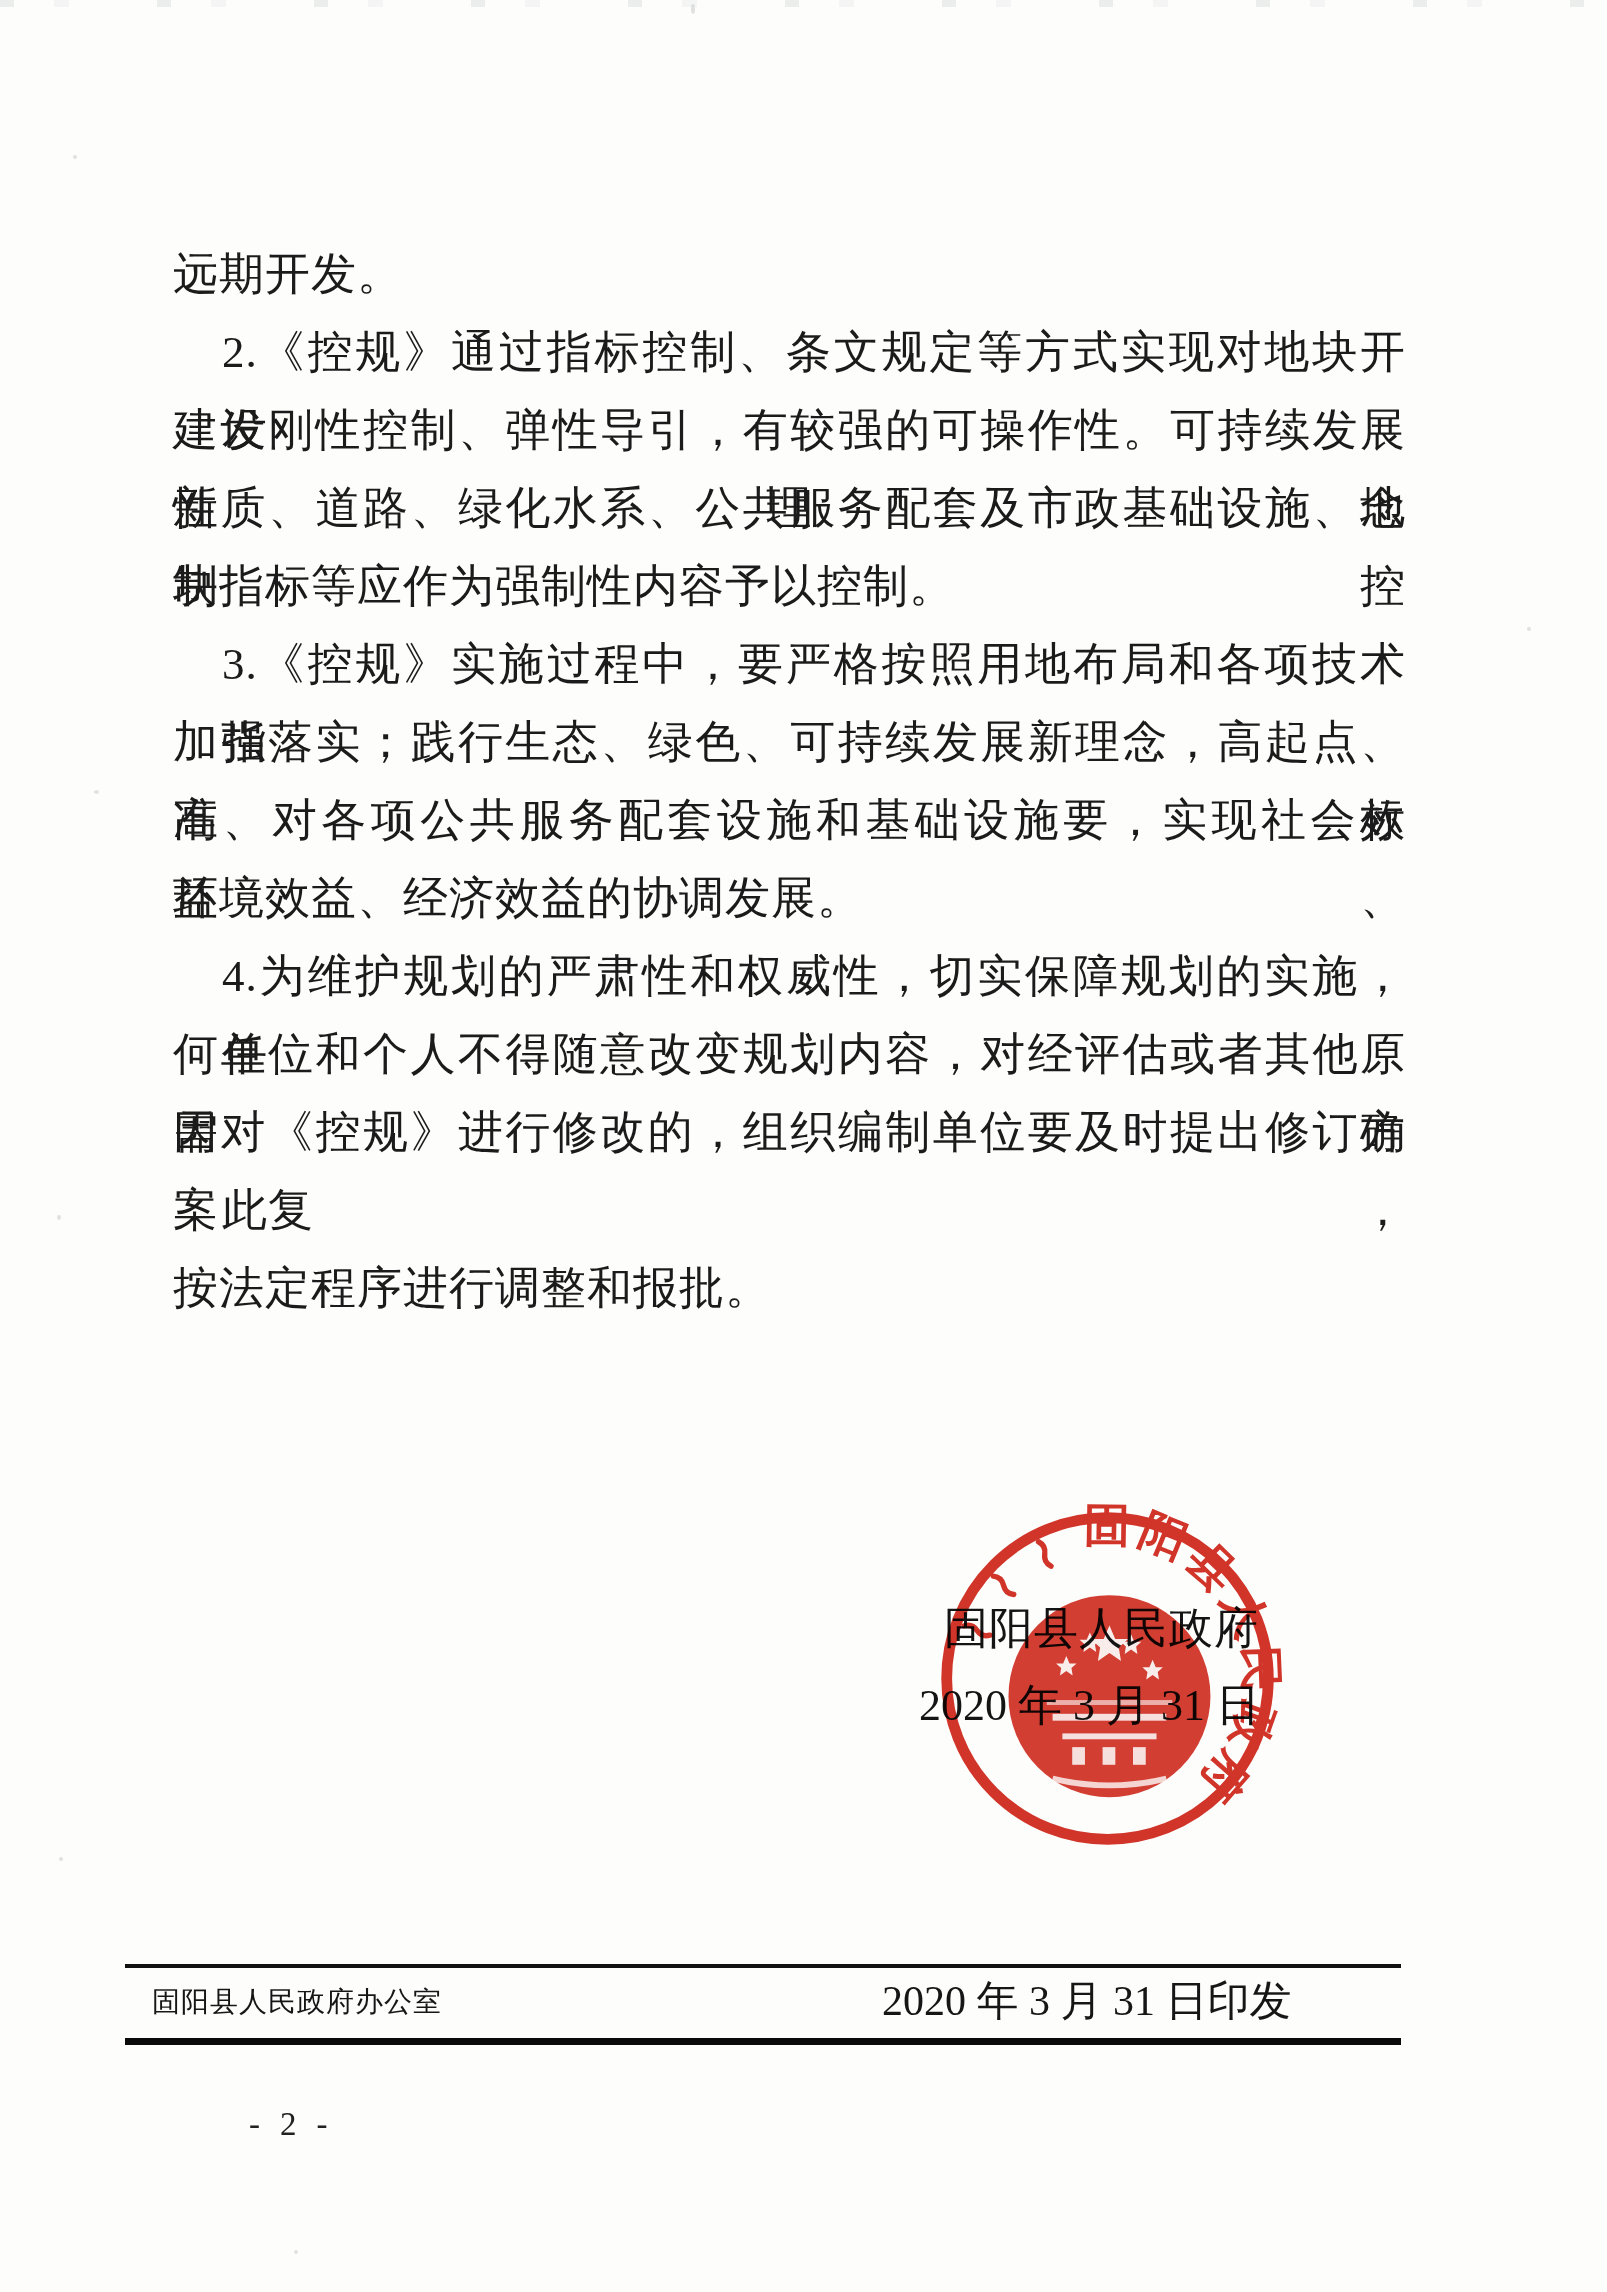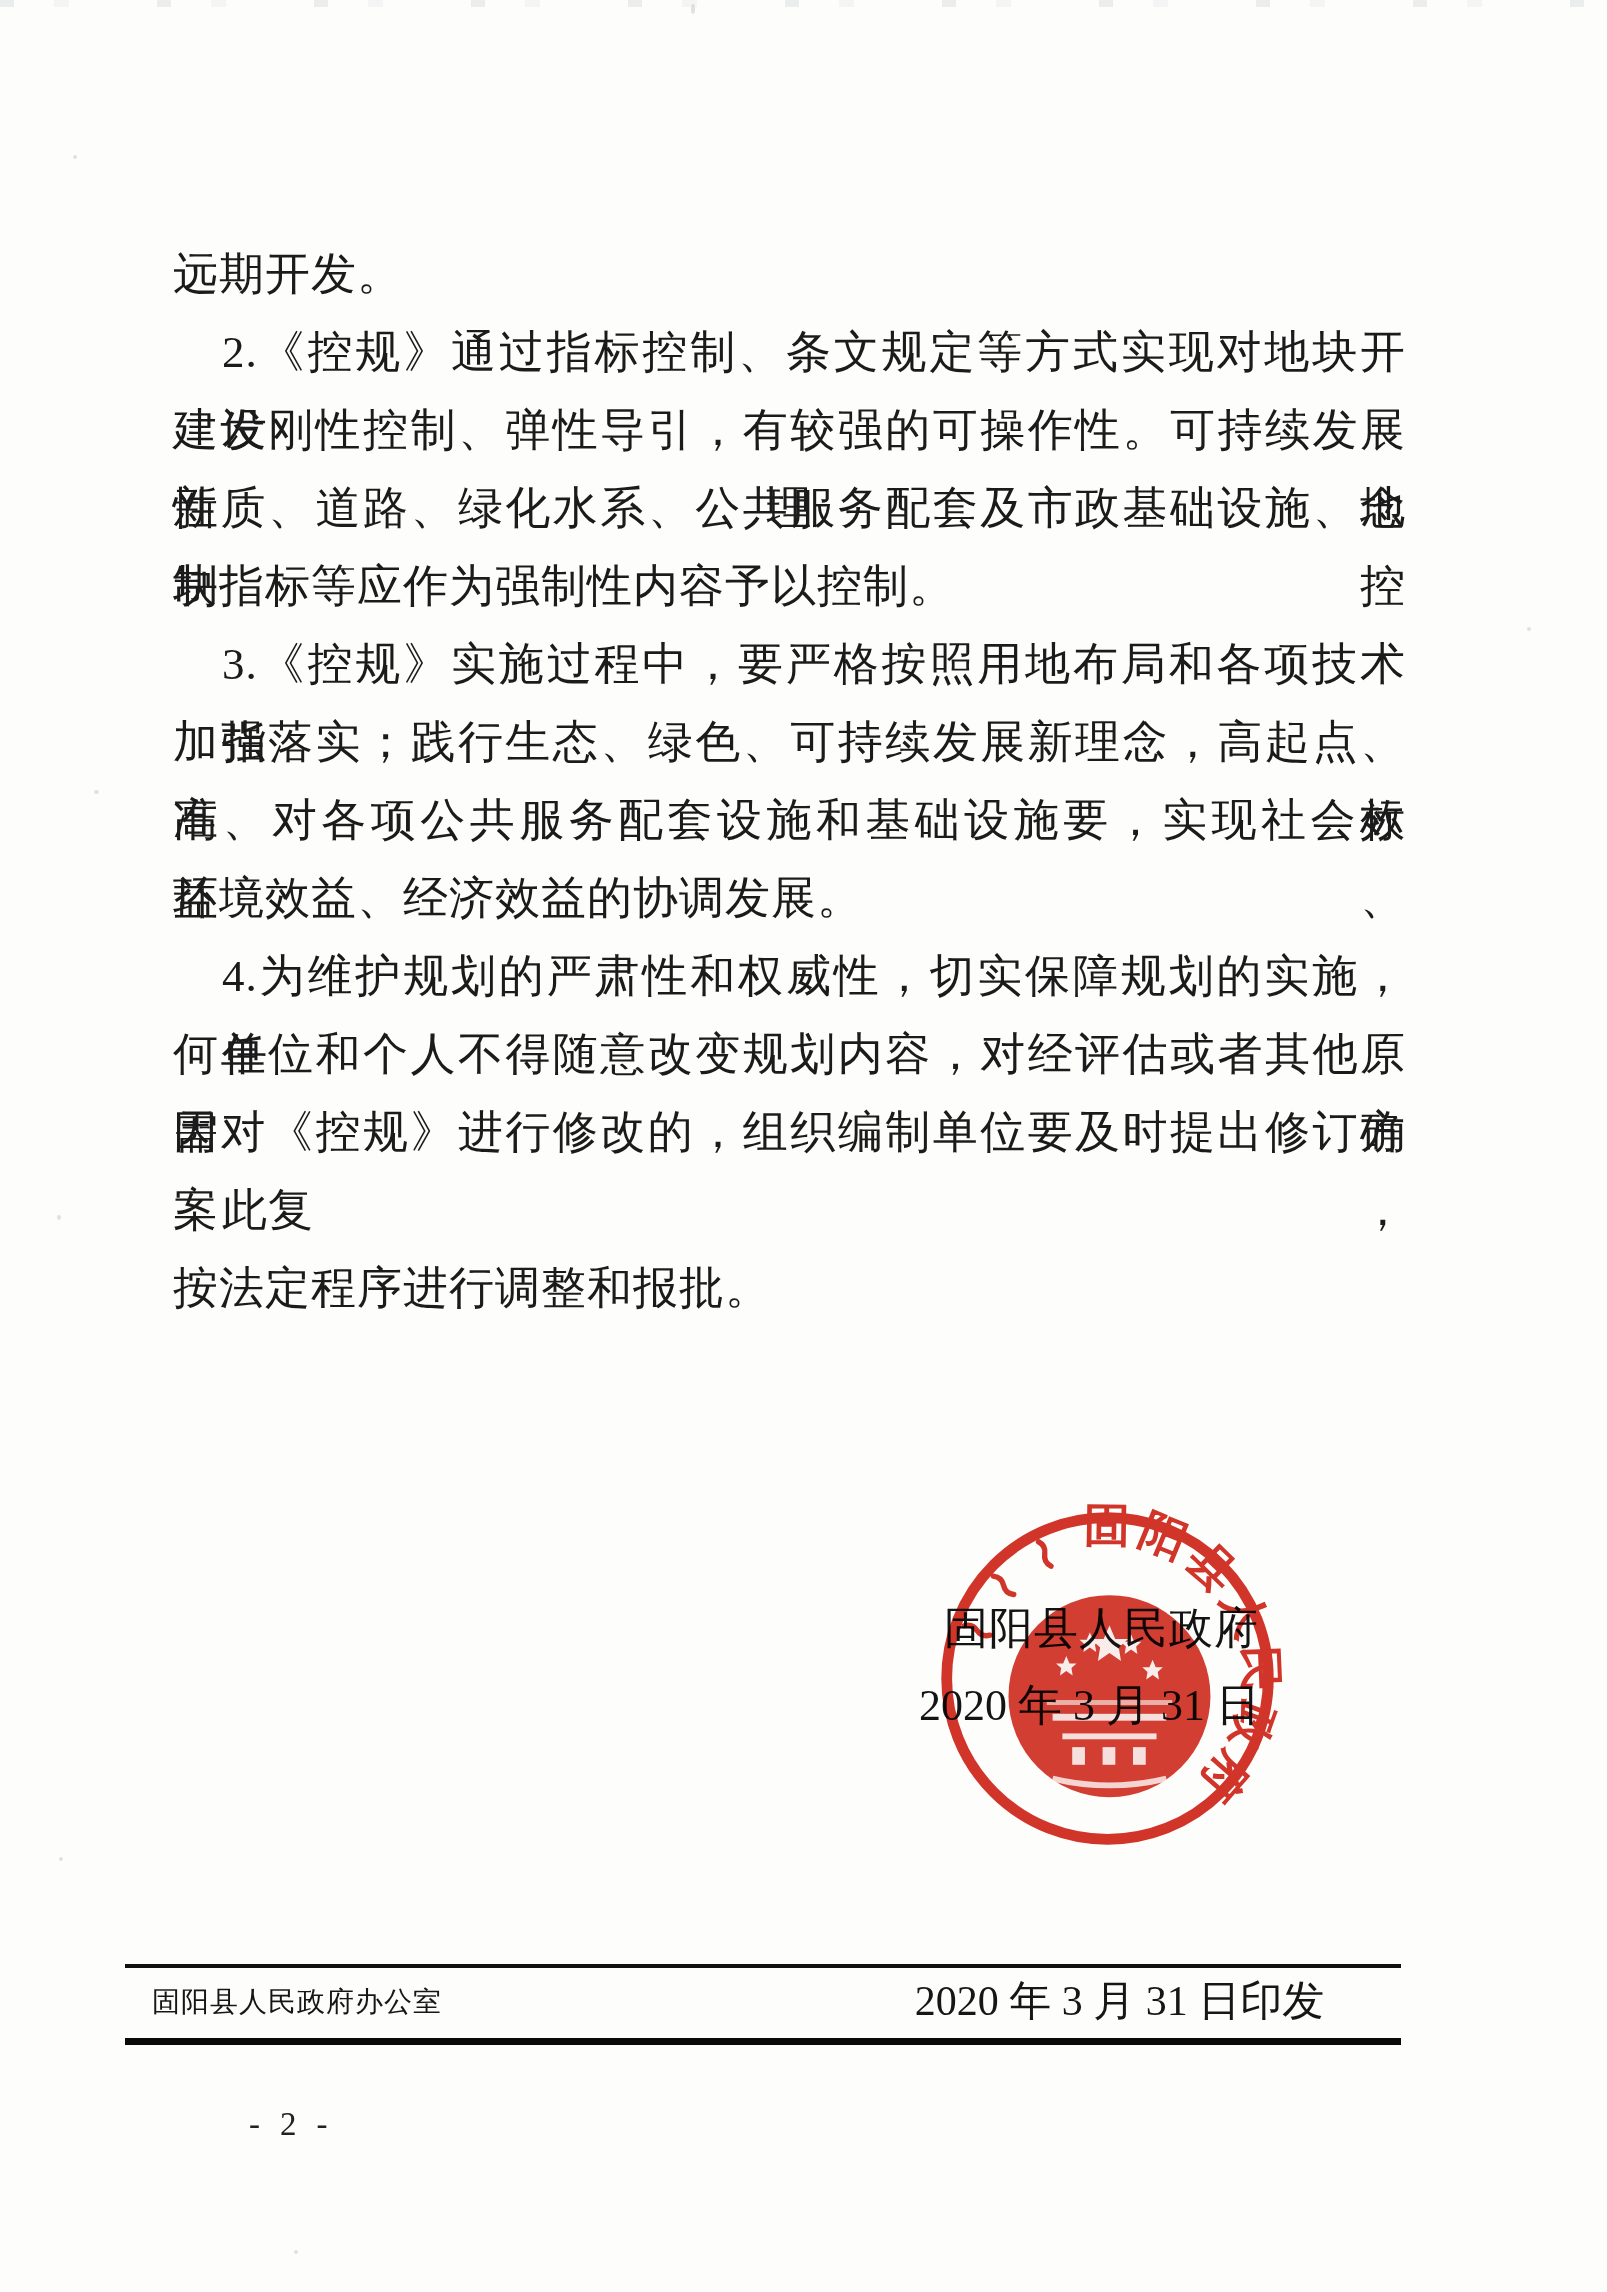--- a/index.html
+++ b/index.html
@@ -57,21 +57,21 @@
   .stamp-arc        { font-family:"Liberation Serif","DejaVu Serif",serif; font-weight:bold; font-size:47px; letter-spacing:6px; }
 
   .footer-rule-top    { position:absolute; left:125px; top:1964px; width:1276px; height:3.9px; background:#111; }
   .footer-rule-bottom { position:absolute; left:125px; top:2038px; width:1276px; height:6.9px; background:#0a0a0a; }
   .footer-office {
     position:absolute; left:152px; top:1972px;
     font-size:28px; line-height:59px; letter-spacing:1px; color:#161616;
   }
   .footer-printdate {
     position:absolute; left:882px; top:1972px; width:475px;
-    font-size:42px; line-height:59px; text-align:center; color:#161616;
+    font-size:42px; line-height:59px; text-align:left; color:#161616;
   }
   .page-number {
     position:absolute; left:249px; top:2103px;
     font-size:33px; line-height:43px; letter-spacing:5.9px; color:#222;
   }
 </style>
 </head>
 <body>
 
 <div class="page">

